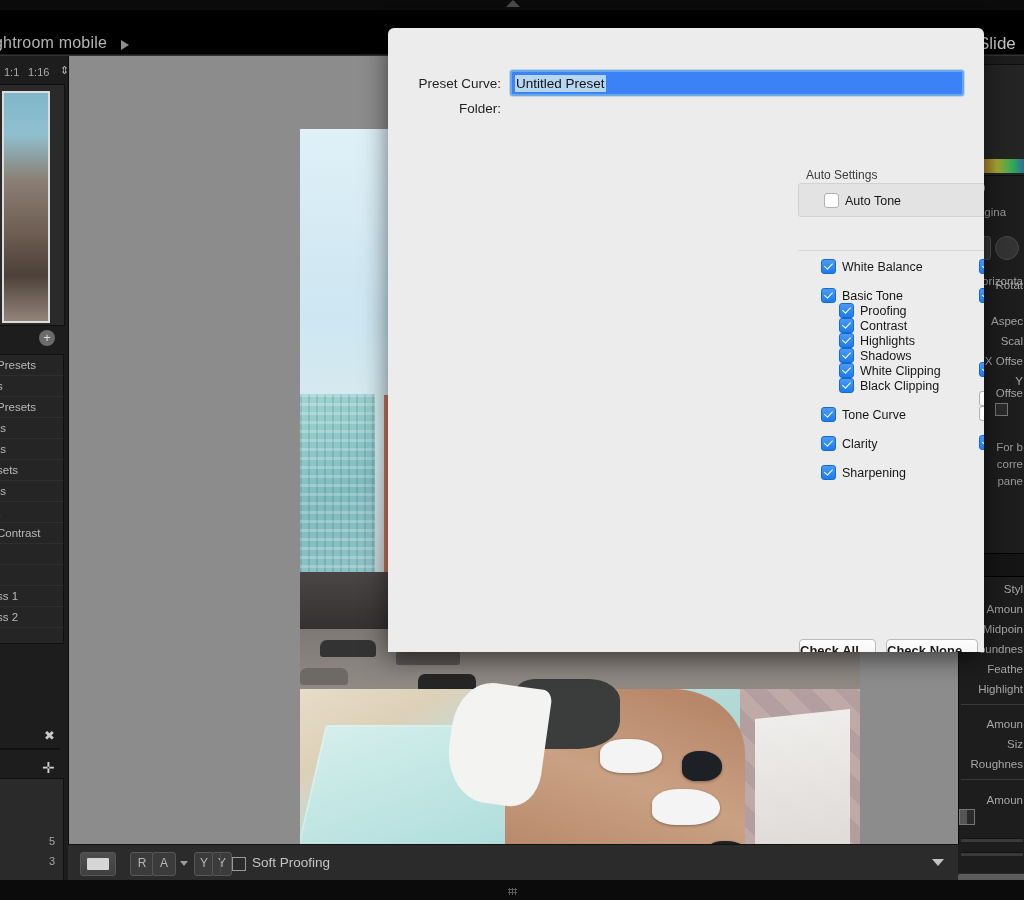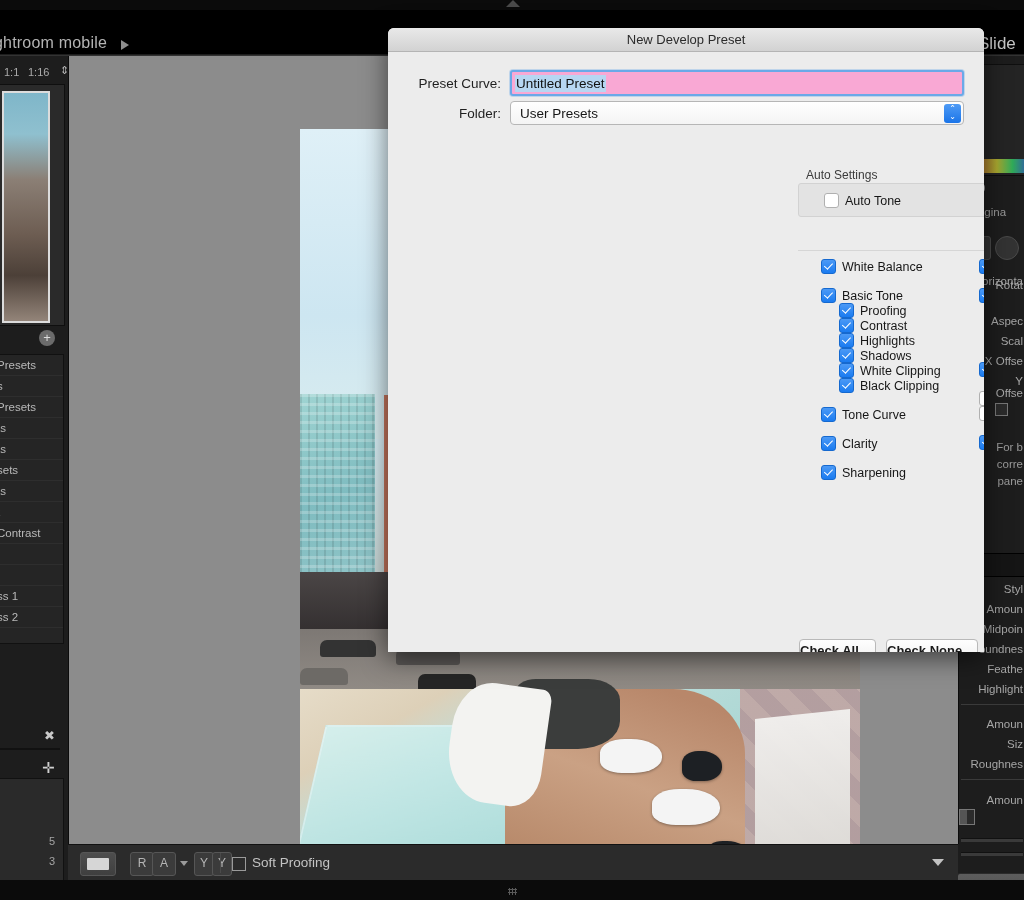--- a/index.html
+++ b/index.html
@@ -133,21 +133,21 @@
 
   
   .dlg{position:absolute;left:388px;top:28px;width:596px;height:624px;
     background:#ececec;border-radius:6px 6px 0 0;box-shadow:0 6px 26px rgba(0,0,0,.55);overflow:hidden;}
   .dlg-title{height:23px;background:linear-gradient(#e9e9e9,#d2d2d2);border-bottom:1px solid #b4b4b4;
     text-align:center;font-size:13px;color:#2b2b2b;line-height:23px;font-weight:normal;}
   .row{position:absolute;display:flex;align-items:center;}
   .row-name{left:0;top:42px;width:596px;padding:0 20px;box-sizing:border-box;}
   .row-folder{left:0;top:73px;width:596px;padding:0 20px;box-sizing:border-box;}
   .fld-label{width:93px;text-align:right;font-size:13.5px;color:#1f1f1f;padding-right:9px;}
-  .txt-input{flex:1;height:22px;border:2px solid #6aa9e8;border-radius:3px;background:#f9a8d4;
+  .txt-input{flex:1;height:22px;border:2px solid #6aa9e8;border-radius:3px;background:#3b82f6;
     box-shadow:0 0 0 1px rgba(106,169,232,.35);display:flex;align-items:center;padding:0 3px;}
   .txt-input .sel{background:#b7d6f2;color:#111;font-size:13.5px;padding:1px 1px;}
   .combo{flex:1;height:22px;border:1px solid #b6b6b6;border-radius:4px;background:linear-gradient(#fff,#f4f4f4);
     display:flex;align-items:center;position:relative;padding-left:9px;font-size:13.5px;color:#161616;}
   .combo-arrows{position:absolute;right:2px;top:2px;width:17px;height:18px;border-radius:3px;
     background:linear-gradient(#4f9bf5,#1a74e8);color:#fff;font-size:8px;line-height:8px;text-align:center;padding-top:1px;}
   .grp-label{position:absolute;font-size:12px;color:#3b3b3b;}
   .autobox{position:absolute;left:410px;top:155px;width:554px;height:32px;background:#e3e3e3;
     border:1px solid #d2d2d2;border-radius:3px;}
   .settings-box{position:absolute;left:410px;top:222px;width:554px;height:370px;background:#ececec;
@@ -302,35 +302,30 @@
     <div class="sp-box"></div>
     <div class="sp-label">Soft Proofing</div>
     <div class="tbar-caret"></div>
   </div>
 
   <div class="bottom-strip"></div>
   <div class="bottom-grip"></div>
 </div>
 
 <div class="dlg">
-  <div class="dlg-title">New Develop Preset</div>
 
   <div class="row row-name">
     <div class="fld-label">Preset Curve:</div>
     <div class="txt-input">
       <span class="sel">Untitled Preset</span>
     </div>
   </div>
 
   <div class="row row-folder">
     <div class="fld-label">Folder:</div>
-    <div class="combo">
-      <span>User Presets</span>
-      <span class="combo-arrows">⌃<br>⌄</span>
-    </div>
   </div>
 
   <div class="grp-label" style="left:418px;top:140px;">Auto Settings</div>
   <div class="autobox">
     <div class="cb-row" style="left:25px;top:9px;">
       <span class="cb off"></span>
       <span>Auto Tone</span>
     </div>
   </div>
 

